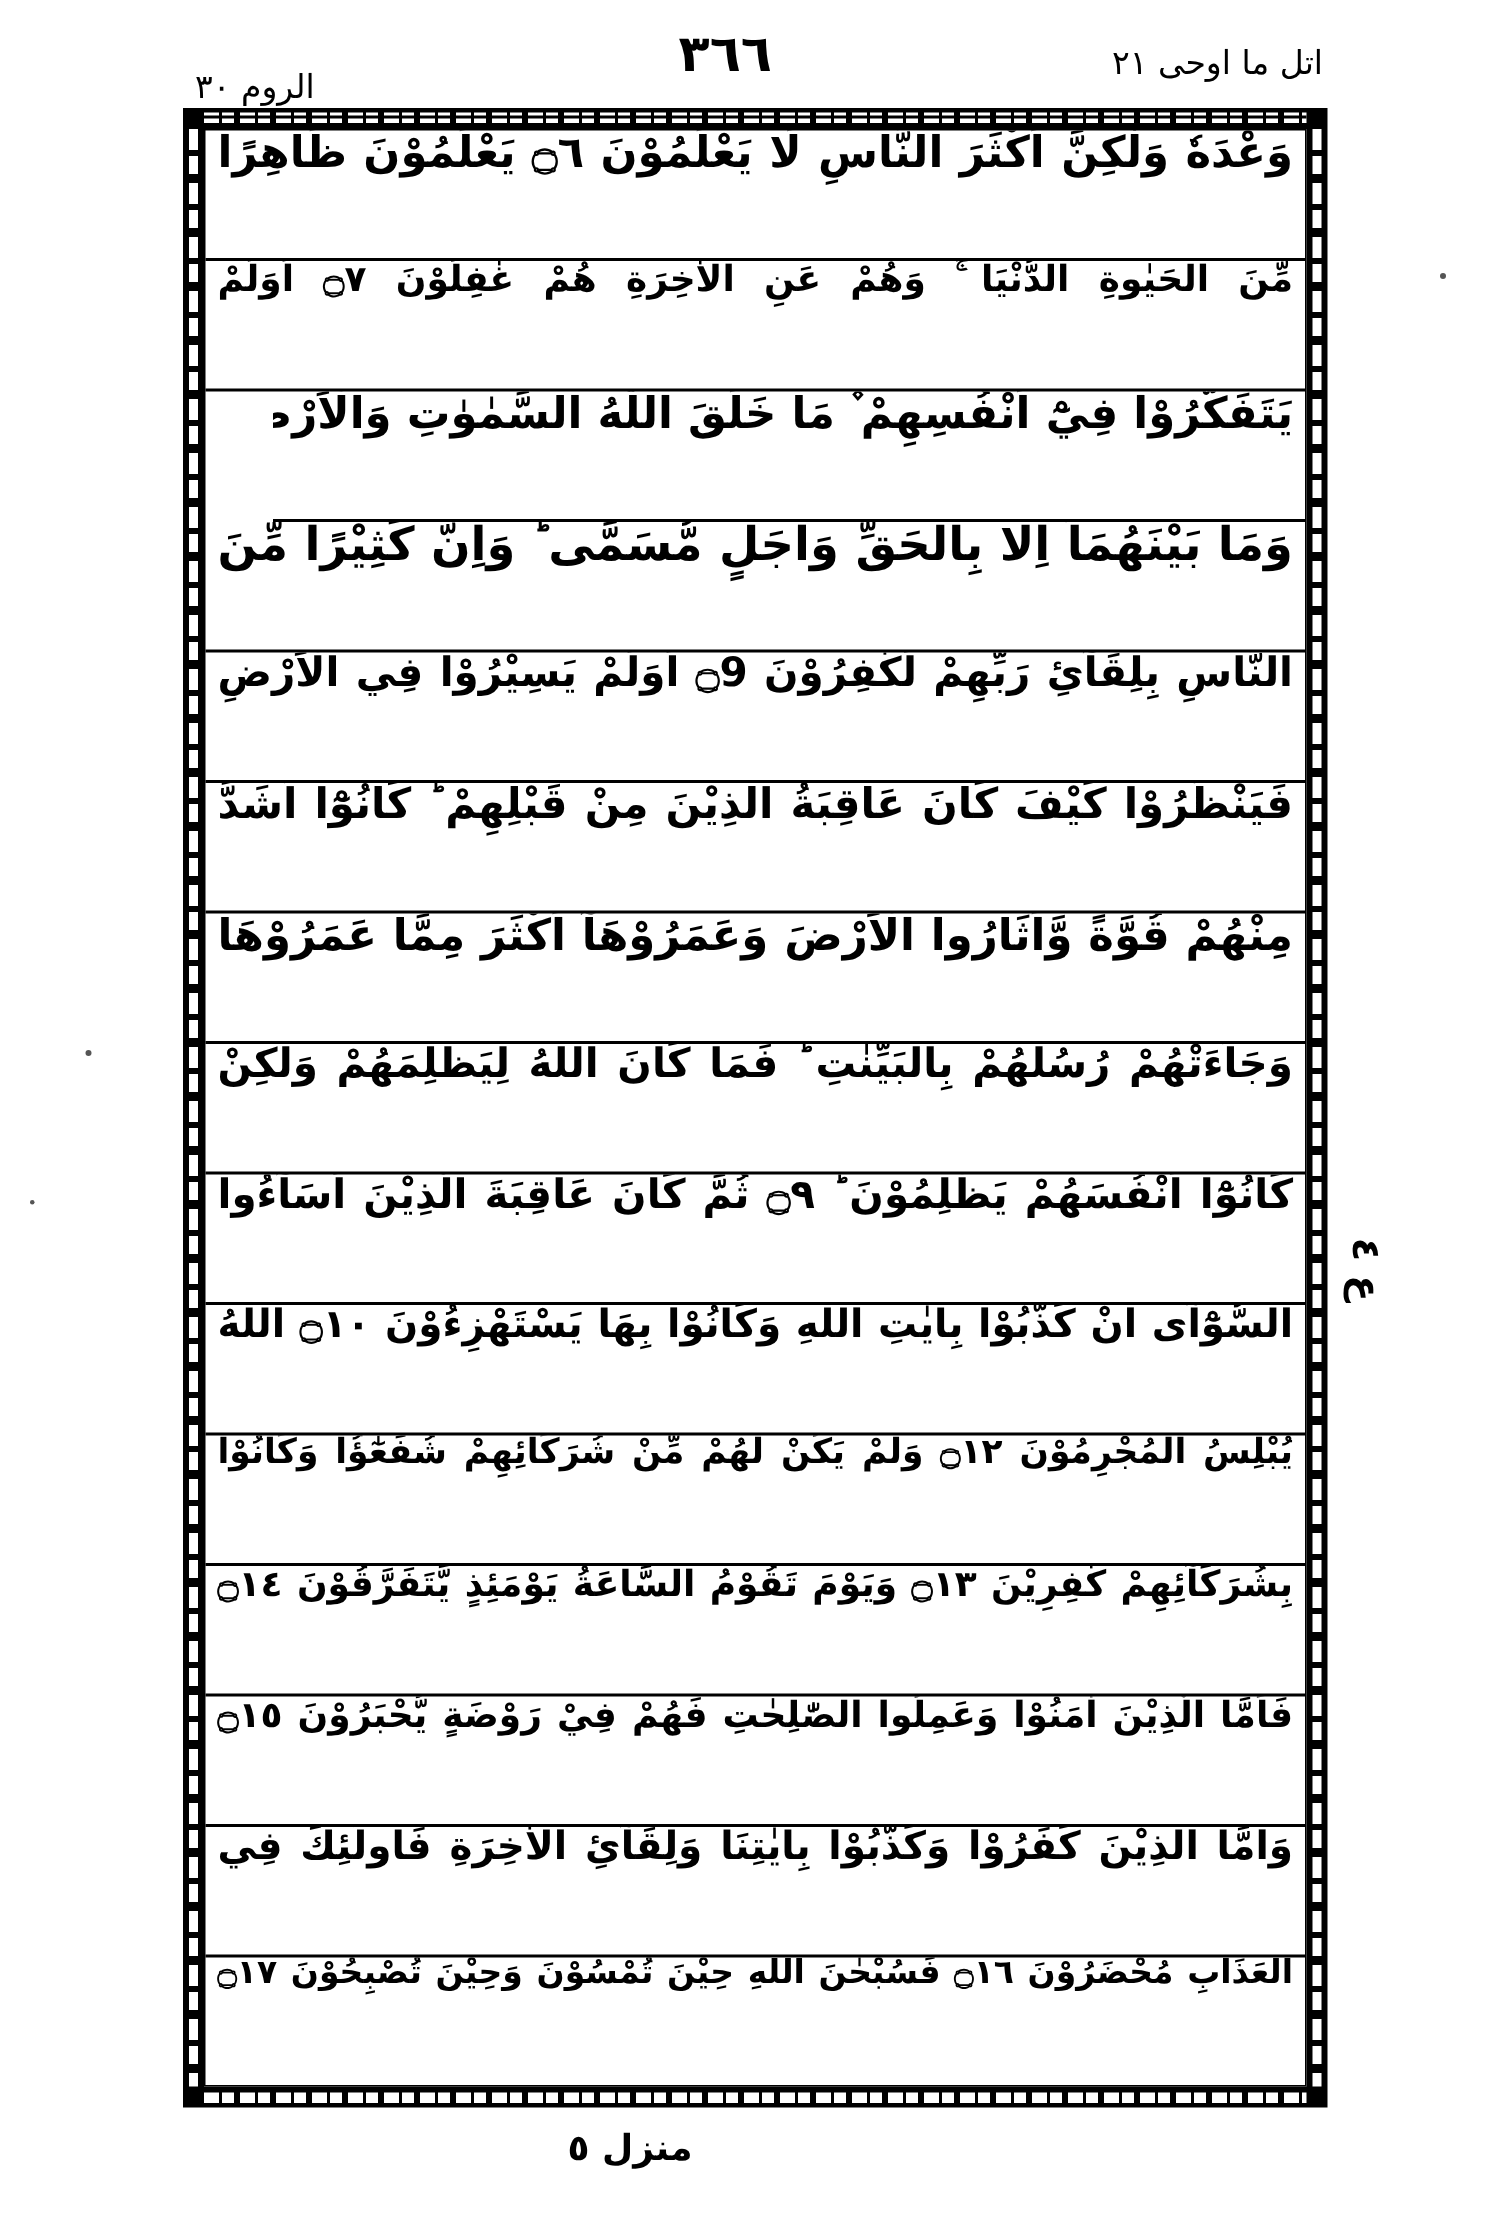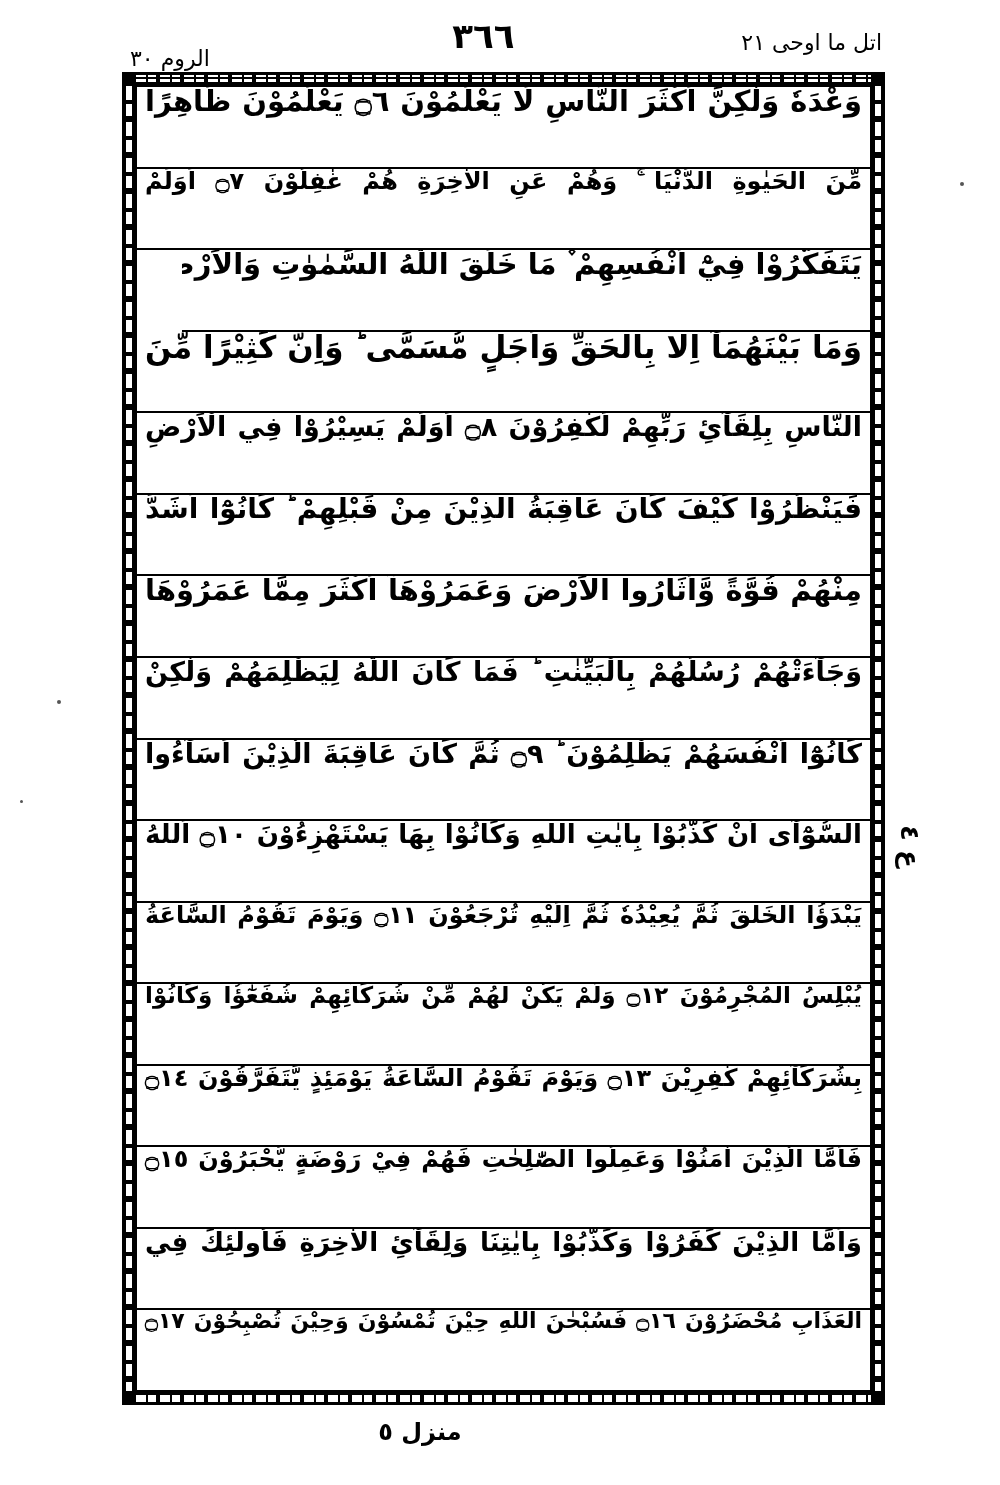--- a/index.html
+++ b/index.html
@@ -58,39 +58,36 @@
       <div class="row" style="font-size: 24px;">
           <span class="t">مِّنَ الْحَيٰوةِ الدُّنْيَا ۚ وَهُمْ عَنِ الْاٰخِرَةِ هُمْ غٰفِلُوْنَ ۝٧ اَوَلَمْ</span>
         </div>
       <div class="row" style="font-size: 29px; margin-left: 45px;">
           <span class="t">يَتَفَكَّرُوْا فِيْٓ اَنْفُسِهِمْ ۫ مَا خَلَقَ اللّٰهُ السَّمٰوٰتِ وَالْاَرْضَ</span>
         </div>
       <div class="row" style="font-size: 31px;">
           <span class="t">وَمَا بَيْنَهُمَآ اِلَّا بِالْحَقِّ وَاَجَلٍ مُّسَمًّى ؕ وَاِنَّ كَثِيْرًا مِّنَ</span>
         </div>
       <div class="row" style="font-size: 27px;">
-          <span class="t">النَّاسِ بِلِقَآئِ رَبِّهِمْ لَكٰفِرُوْنَ ۝٨ اَوَلَمْ يَسِيْرُوْا فِي الْاَرْضِ</span>
+          <span class="t">النَّاسِ بِلِقَآئِ رَبِّهِمْ لَكٰفِرُوْنَ ۝9 اَوَلَمْ يَسِيْرُوْا فِي الْاَرْضِ</span>
         </div>
       <div class="row" style="font-size: 28px;">
           <span class="t">فَيَنْظُرُوْا كَيْفَ كَانَ عَاقِبَةُ الَّذِيْنَ مِنْ قَبْلِهِمْ ؕ كَانُوْٓا اَشَدَّ</span>
         </div>
       <div class="row" style="font-size: 29px;">
           <span class="t">مِنْهُمْ قُوَّةً وَّاَثَارُوا الْاَرْضَ وَعَمَرُوْهَآ اَكْثَرَ مِمَّا عَمَرُوْهَا</span>
         </div>
       <div class="row" style="font-size: 27px;">
           <span class="t">وَجَآءَتْهُمْ رُسُلُهُمْ بِالْبَيِّنٰتِ ؕ فَمَا كَانَ اللّٰهُ لِيَظْلِمَهُمْ وَلٰكِنْ</span>
         </div>
       <div class="row" style="font-size: 27px;">
           <span class="t">كَانُوْٓا اَنْفُسَهُمْ يَظْلِمُوْنَ ؕ ۝٩ ثُمَّ كَانَ عَاقِبَةَ الَّذِيْنَ اَسَآءُوا</span>
         </div>
       <div class="row" style="font-size: 26px;">
           <span class="t">السُّوْٓآٰى اَنْ كَذَّبُوْا بِاٰيٰتِ اللّٰهِ وَكَانُوْا بِهَا يَسْتَهْزِءُوْنَ ۝١٠ اَللّٰهُ</span>
-        </div>
-      <div class="row" style="font-size: 24px;">
-          <span class="t">يَبْدَؤُا الْخَلْقَ ثُمَّ يُعِيْدُهٗ ثُمَّ اِلَيْهِ تُرْجَعُوْنَ ۝١١ وَيَوْمَ تَقُوْمُ السَّاعَةُ</span>
         </div>
       <div class="row" style="font-size: 23px;">
           <span class="t">يُبْلِسُ الْمُجْرِمُوْنَ ۝١٢ وَلَمْ يَكُنْ لَّهُمْ مِّنْ شُرَكَآئِهِمْ شُفَعٰٓؤُا وَكَانُوْا</span>
         </div>
       <div class="row" style="font-size: 24px;">
           <span class="t">بِشُرَكَآئِهِمْ كٰفِرِيْنَ ۝١٣ وَيَوْمَ تَقُوْمُ السَّاعَةُ يَوْمَئِذٍ يَّتَفَرَّقُوْنَ ۝١٤</span>
         </div>
       <div class="row" style="font-size: 24px;">
           <span class="t">فَاَمَّا الَّذِيْنَ اٰمَنُوْا وَعَمِلُوا الصّٰلِحٰتِ فَهُمْ فِيْ رَوْضَةٍ يُّحْبَرُوْنَ ۝١٥</span>
         </div>

